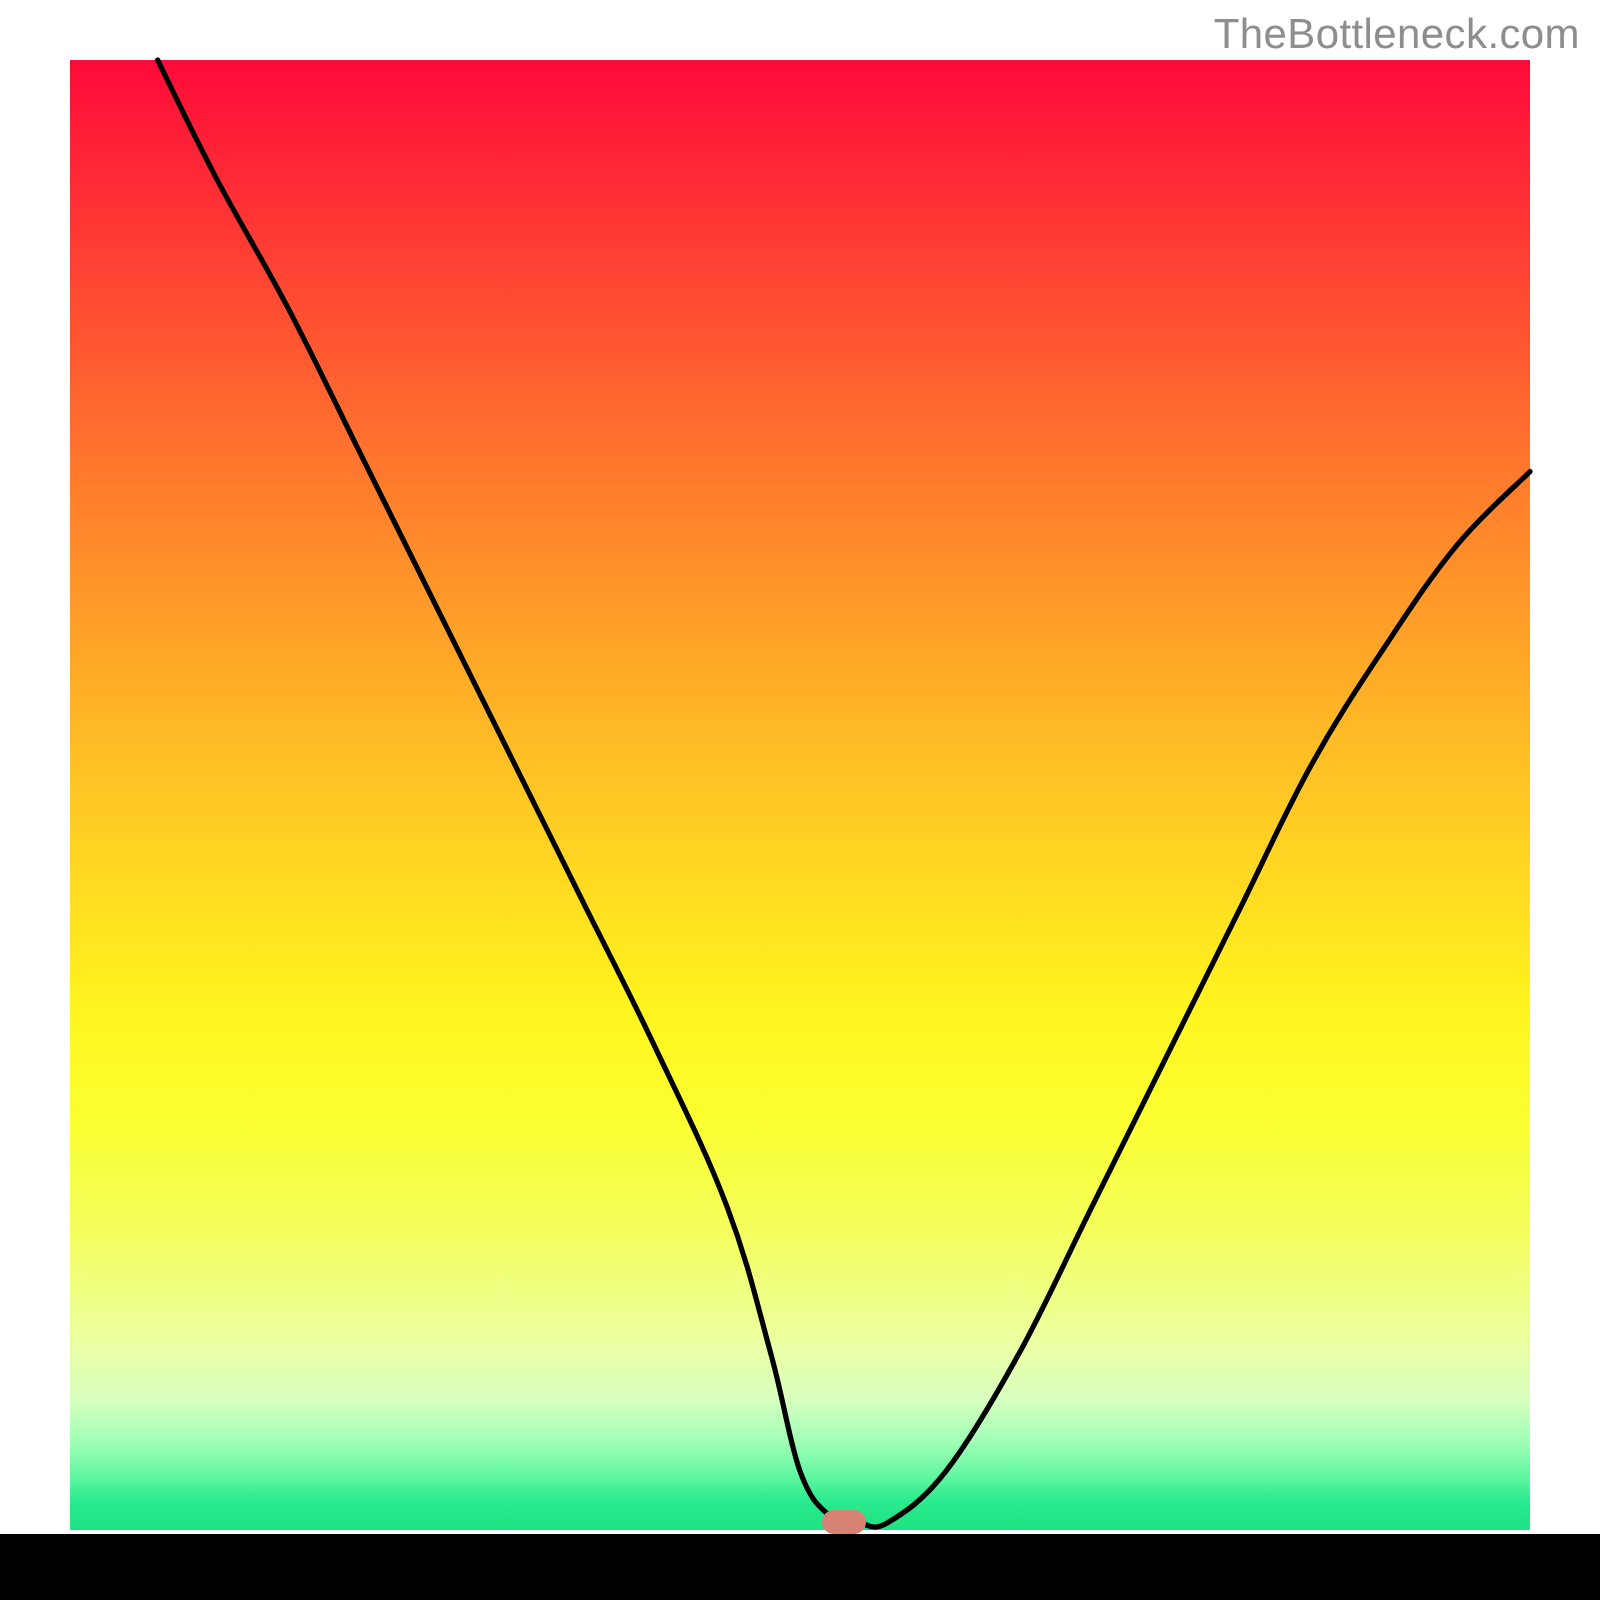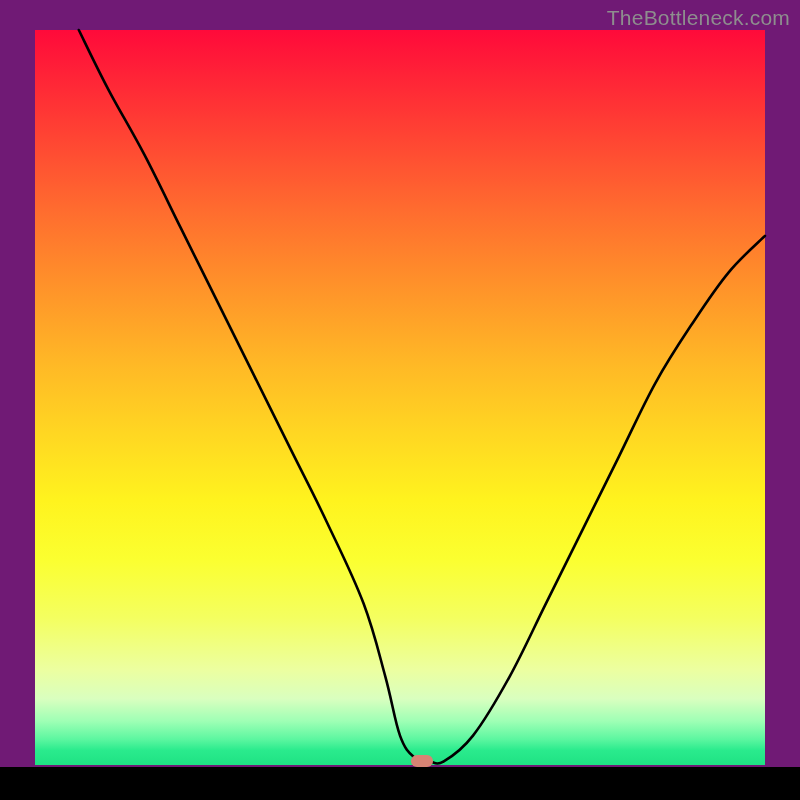--- a/index.html
+++ b/index.html
@@ -8,21 +8,21 @@
     width: 800px;
     height: 800px;
     background: #000;
     overflow: hidden;
     font-family: Arial, Helvetica, sans-serif;
   }
   .frame {
     position: relative;
     width: 800px;
     height: 767px;
-    background: #701a75;
+    background: #ffffff;
   }
   .plot-area {
     position: absolute;
     left: 35px;
     top: 30px;
     width: 730px;
     height: 735px;
     background: linear-gradient(
       to bottom,
       #ff0a3a 0%,

